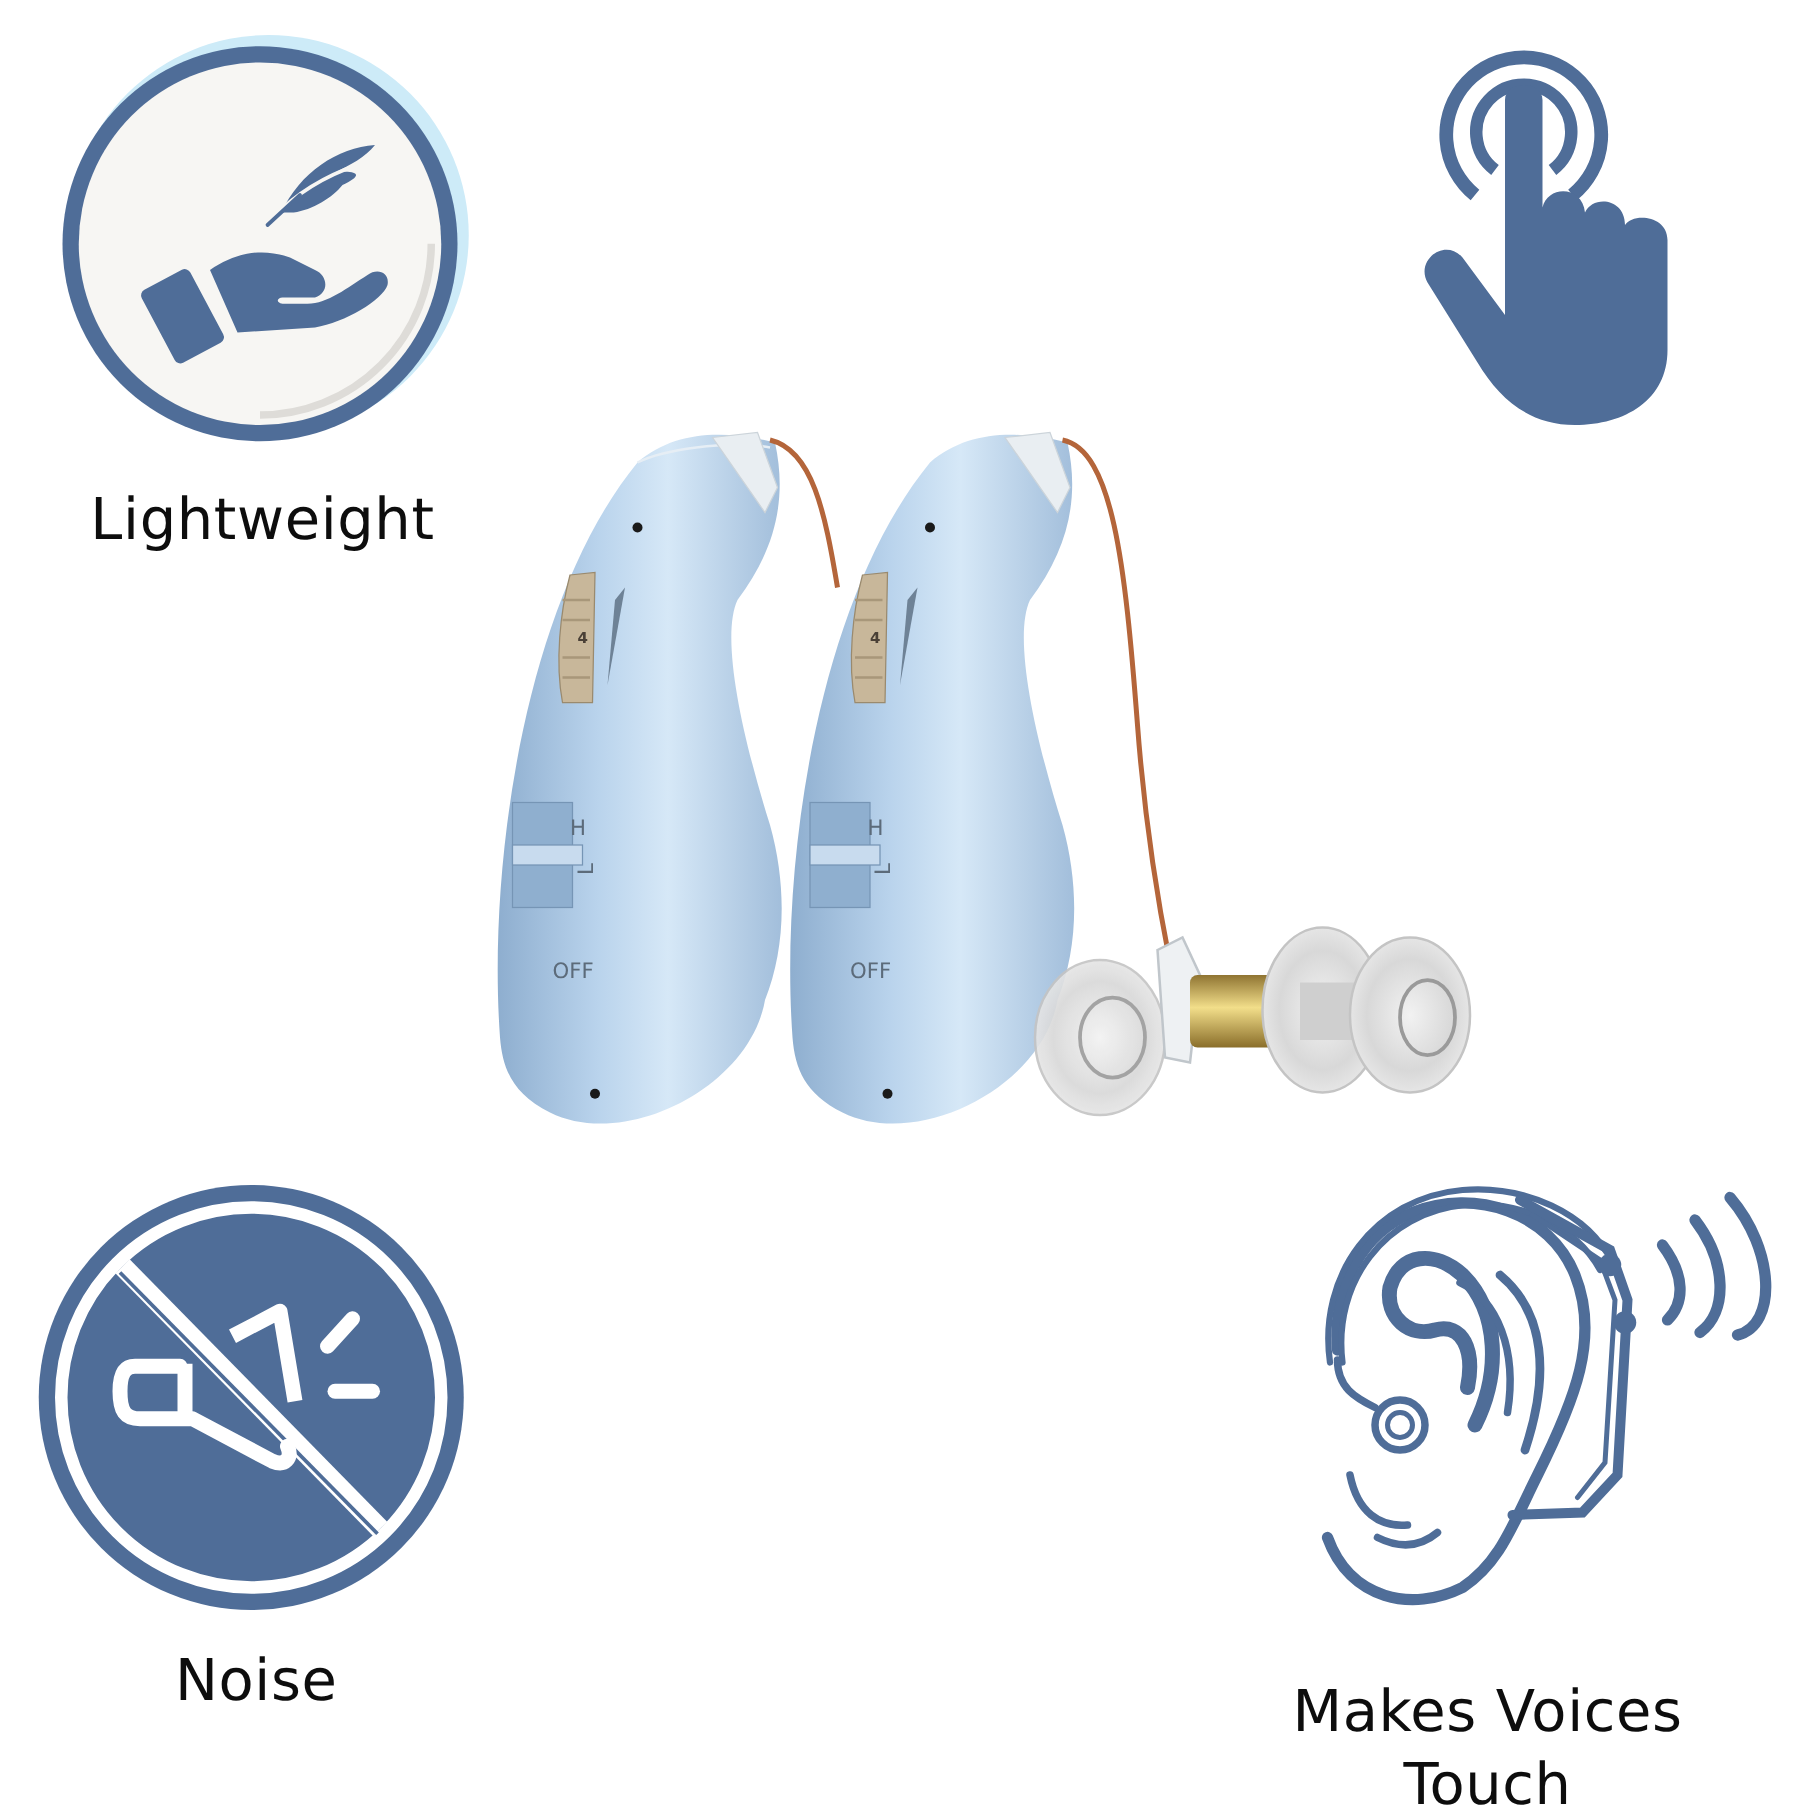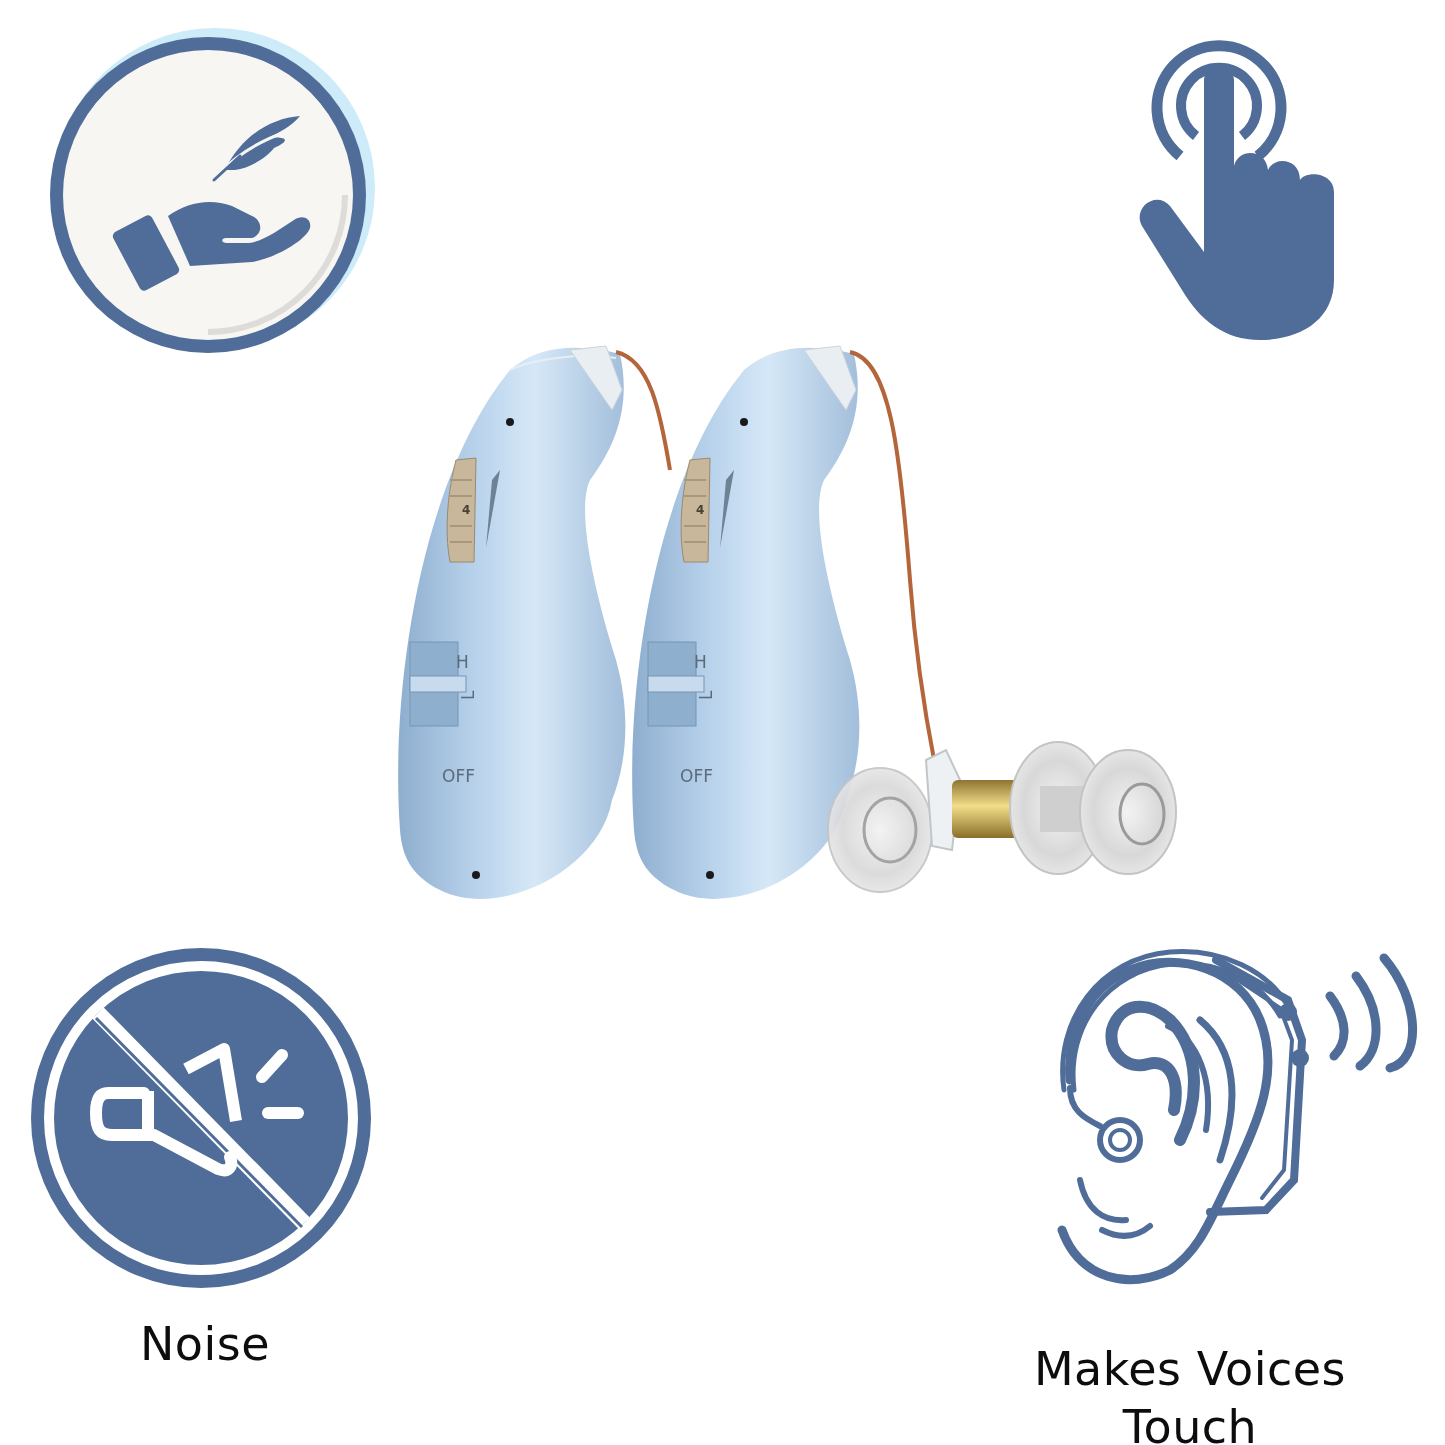--- a/index.html
+++ b/index.html
@@ -20,20 +20,23 @@
     <path d="M305 175 A137 137 0 0 1 168 312" stroke="#DEDCD8" stroke-width="6" fill="none"></path>
 
     <path d="M185 150 C200 118 230 98 260 96 C252 106 240 112 228 118 C246 116 252 120 234 128 C226 138 210 148 195 150 Z" fill="#4F6D98"></path>
     <path d="M178 154 C200 132 222 120 246 112" stroke="#F7F6F3" stroke-width="3" fill="none"></path>
     <path d="M174 160 L200 136" stroke="#4F6D98" stroke-width="3" stroke-linecap="round"></path>
 
     <rect x="84" y="200" width="44" height="66" rx="5" transform="rotate(-28 106 233)" fill="#4F6D98"></rect>
 
     <path d="M128 196 C148 182 170 178 192 186 L212 196 C222 200 224 214 212 218 L186 218 C182 218 180 222 186 223 L206 223 C222 223 238 210 254 200 C262 194 272 198 270 208 C266 220 236 238 212 242 L150 246 Z" fill="#4F6D98"></path>
   </svg>
+  <div class="label" style="left:0; top:366px; width:340px;">
+    <span>Lightweight</span>
+  </div>
 </div>
 
 <div class="abs" style="left:1090px; top:20px; width:320px; height:460px;">
   <svg class="abs" style="left:40px; top:0;" width="210" height="330" viewBox="0 0 210 330">
     <path d="M50 136 A62 62 0 1 1 128 136" stroke="#4F6D98" stroke-width="11" fill="none"></path>
     <path d="M66 116 A38 38 0 1 1 112 116" stroke="#4F6D98" stroke-width="10" fill="none"></path>
     <path d="M74 60 C74 44 104 44 104 60 L104 146 C108 128 136 128 138 150 C144 136 170 138 170 160 C176 150 204 152 204 172 L204 260 C204 300 170 320 130 320 C94 320 70 300 52 270 L12 206 C2 188 26 170 40 186 L74 232 Z" fill="#4F6D98"></path>
   </svg>
 </div>
 

